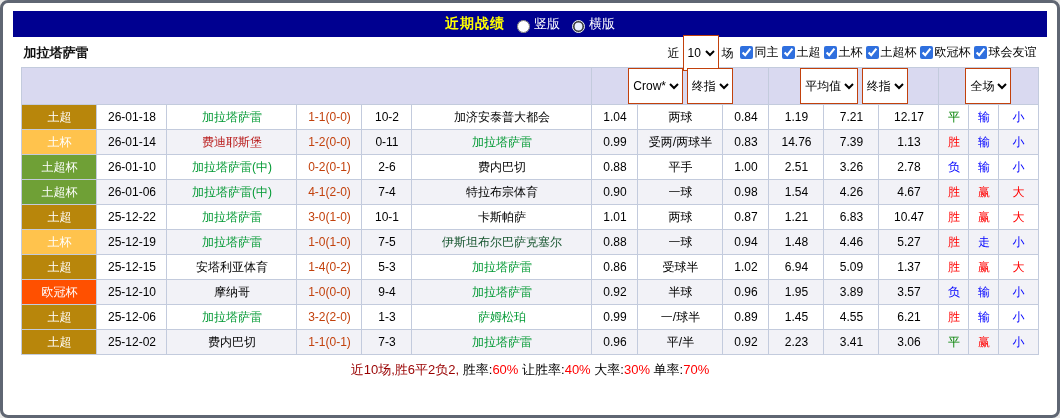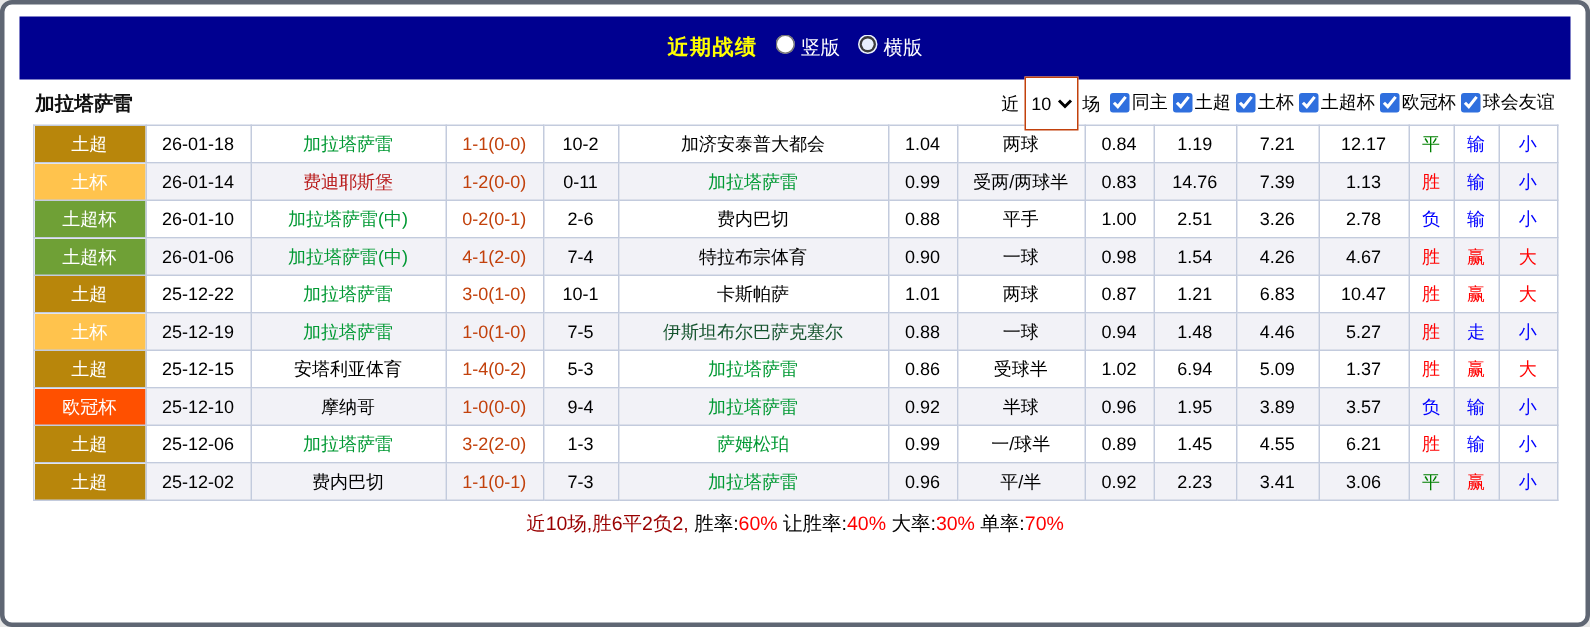--- a/index.html
+++ b/index.html
@@ -4,26 +4,26 @@
 <style>
   * { box-sizing: border-box; }
   html,body { margin:0; padding:0; background:#e8e8e8; }
   body { font-family:"Liberation Sans","DejaVu Sans",sans-serif; }
   .window {
     width:1060px; height:418px; background:#fff;
     border:3px solid #5f6673; border-radius:8px;
     padding:8px 10px; overflow:hidden;
   }
   .topbar {
-    height:42px; background:#000090; color:#fff;
+    height:26px; background:#000090; color:#fff;
     display:flex; align-items:center; justify-content:center; gap:12px;
     font-size:13px;
   }
   .topbar .title { color:#ffff00; font-weight:bold; font-size:14px; letter-spacing:1px; }
-  .radio-label { display:inline-flex; align-items:flex-start; gap:4px; cursor:pointer; color:#fff; }
+  .radio-label { display:inline-flex; align-items:flex-end; gap:4px; cursor:pointer; color:#fff; }
   .radio-label input { margin:0; width:13px; height:13px; accent-color:#e8efff; }
 
   .filter-bar {
     width:1017px; height:28px; margin:2px auto 0 auto;
     display:flex; align-items:center; justify-content:space-between;
     font-size:12px; padding:0 2px; color:#000;
   }
   .team-name { font-weight:bold; font-size:13px; color:#111; }
   .filter-controls { display:flex; align-items:center; gap:3px; }
   .cb { display:inline-flex; align-items:center; margin-left:3px; cursor:pointer; }
@@ -103,20 +103,34 @@
         <col style="width:85px">
         <col style="width:46px">
       <col style="width:55px">
         <col style="width:55px">
         <col style="width:60px">
       <col style="width:30px">
         <col style="width:30px">
         <col style="width:39px">
     </colgroup>
     <thead>
+      <tr class="select-row">
+        <td colspan="6"></td>
+        <td colspan="3">
+          <select><option>Crow*</option></select>
+          <select><option>终指</option></select>
+        </td>
+        <td colspan="3">
+          <select><option>平均值</option></select>
+          <select><option>终指</option></select>
+        </td>
+        <td colspan="3">
+          <select><option>全场</option></select>
+        </td>
+      </tr>
     </thead>
     <tbody id="table-body">
         <tr>
           <td class="type-cell" style="background: rgb(184, 134, 11);">土超</td>
           <td>26-01-18</td>
           <td class="team-cell" style="color: rgb(0, 153, 51);">加拉塔萨雷</td>
           <td class="score-cell">1-1(0-0)</td>
           <td>10-2</td>
           <td class="team-cell" style="color: rgb(0, 0, 0);">加济安泰普大都会</td>
           <td>1.04</td>

